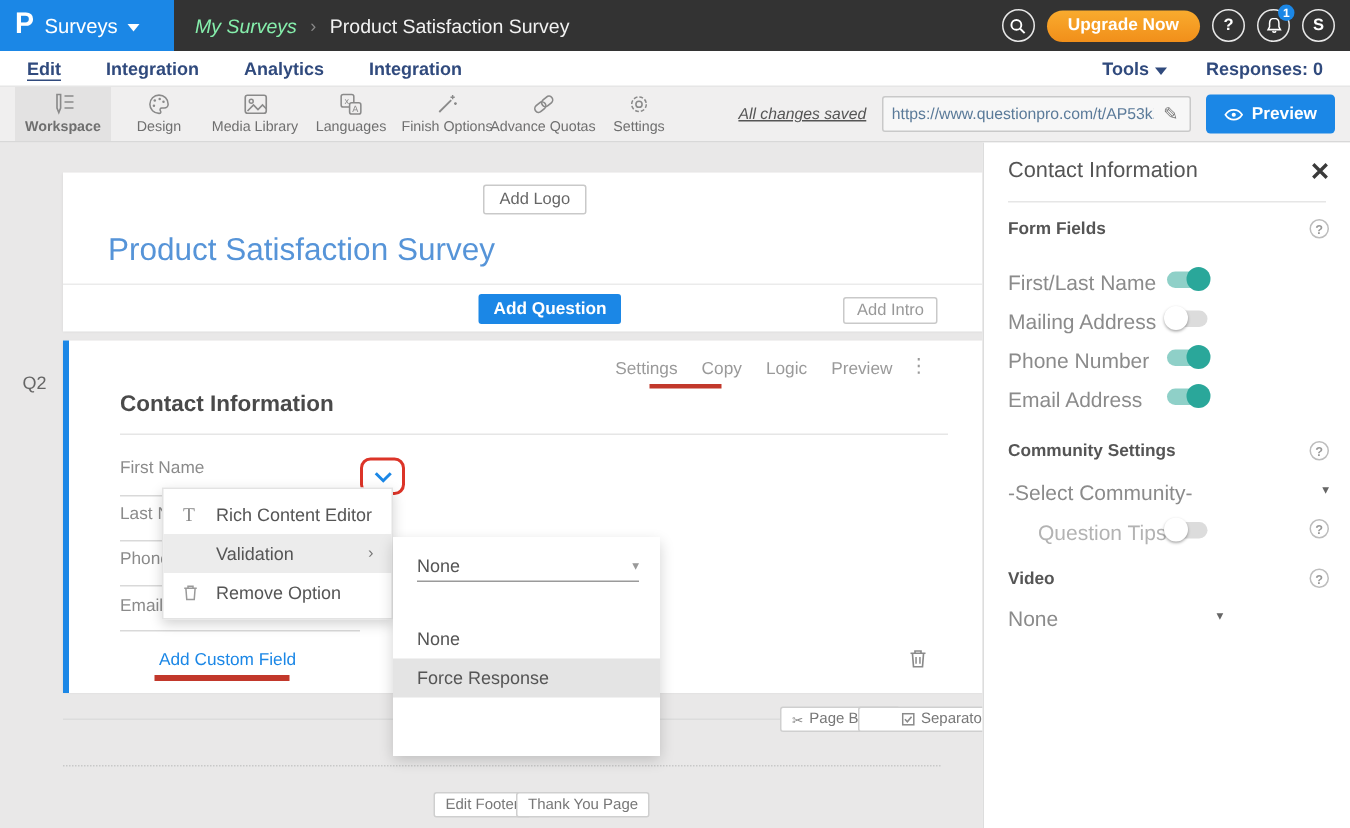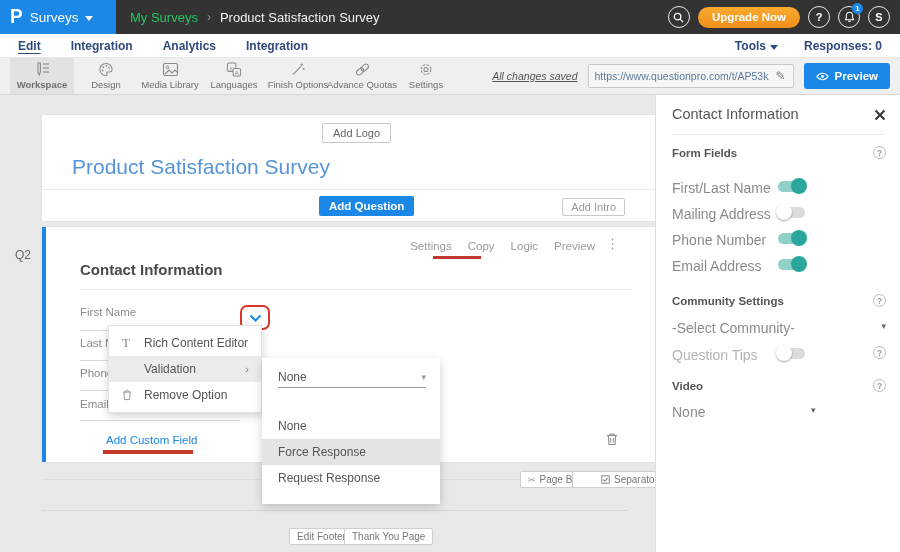--- a/index.html
+++ b/index.html
@@ -6,21 +6,21 @@
   body { font-family:"Liberation Sans", sans-serif; background:#fff; }
   .screen { position:relative; width:900px; height:552px; overflow:hidden; background:#e9e8e8; font-family:"Liberation Sans", sans-serif; }
 
   
   .topbar { position:absolute; top:0; left:0; width:900px; height:34px; background:#333333; display:flex; align-items:center; }
   .logo-area { width:116px; height:34px; background:#1b87e6; display:flex; align-items:center; padding:0 10px; gap:7px; cursor:pointer; }
   .qp-logo { color:#fff; font-size:19px; font-weight:700; transform:scaleY(1.05); }
   .logo-area .prod { color:#fff; font-size:13.5px; }
   .caret-w { width:0; height:0; border-left:4px solid transparent; border-right:4px solid transparent; border-top:5px solid #fff; margin-top:2px; }
   .breadcrumb { display:flex; align-items:center; gap:9px; margin-left:14px; font-size:13px; }
-  .crumb-parent { color:#22c55e; }
+  .crumb-parent { color:#86efac;font-style:italic; }
   .crumb-sep { color:#8a8a8a; font-size:12px; }
   .crumb-current { color:#f2f2f2; }
   .topbar-right { margin-left:auto; display:flex; align-items:center; gap:8px; padding-right:10px; }
   .circle-btn { width:22px; height:22px; border:1.5px solid #e8e8e8; border-radius:50%; display:flex; align-items:center; justify-content:center; color:#fff; font-size:11px; font-weight:700; position:relative; cursor:pointer; }
   .upgrade-btn { background:linear-gradient(#f9ab2e,#f18f1a); border-radius:12px; padding:4px 14px 5px; color:#fff; font-size:11.5px; font-weight:700; cursor:pointer; }
   .badge { position:absolute; top:-4px; right:-4px; background:#1b87e6; color:#fff; font-size:8px; font-weight:700; width:11px; height:11px; border-radius:50%; display:flex; align-items:center; justify-content:center; }
 
   
   .tabbar { position:absolute; top:34px; left:0; width:900px; height:24px; background:#fff; display:flex; align-items:center; padding:0 18px; border-bottom:1px solid #e6e6e6; }
   .tab { font-size:12px; font-weight:700; color:#304a7d; margin-right:30px; cursor:pointer; }
@@ -91,21 +91,21 @@
   .sub-item { position:absolute; left:0; right:0; height:26px; display:flex; align-items:center; padding-left:16px; font-size:12px; color:#555; cursor:pointer; }
   .sub-item.hl { background:#e4e4e4; }
 
   
   .sidebar { position:absolute; top:95px; left:655px; width:245px; height:457px; background:#fff; border-left:1px solid #ddd; }
   .sb-title { position:absolute; left:16px; top:11px; font-size:14.5px; color:#555; }
   .sb-close { position:absolute; right:14px; top:12px; cursor:pointer; }
   .sb-divider { position:absolute; left:16px; right:16px; top:39px; border-top:1px solid #e6e6e6; }
   .sb-heading { position:absolute; left:16px; font-size:11.5px; font-weight:700; color:#555; }
   .sb-label { position:absolute; left:16px; font-size:14px; color:#8b8b8b;text-align:center; }
-  .sb-label.dim { color:#b3b3b3; }
+  .sb-label.dim { color:#b3b3b3;margin-left:20px; }
   .help-dot { position:absolute; right:14px; width:13px; height:13px; border:1.5px solid #bdbdbd; border-radius:50%; color:#9a9a9a; font-size:8.5px; font-weight:700; display:flex; align-items:center; justify-content:center; cursor:pointer; }
   .toggle { position:absolute; left:122px; width:27px; height:11px; border-radius:6px; cursor:pointer; }
   .toggle.on { background:#8fd0c8; }
   .toggle .knob { position:absolute; top:-3px; width:16px; height:16px; border-radius:50%; }
   .toggle.on .knob { right:-2px; background:#2aa79a; }
   .toggle.off { background:#dcdcdc; }
   .toggle.off .knob { left:-2px; background:#fff; box-shadow:0 1px 2px rgba(0,0,0,.35); }
   .sb-select-caret { position:absolute; font-size:9px; color:#666; cursor:pointer; }
 </style>
 </head>
@@ -334,23 +334,20 @@
       <div class="sub-select">
         <span>None</span>
         <span class="field-caret">▾</span>
       </div>
       <div class="sub-item" style="top:55px">
           <span>None</span>
         </div>
       <div class="sub-item hl" style="top:81px">
           <span>Force Response</span>
         </div>
-      <div class="sub-item" style="top:107px">
-          <span>Request Response</span>
-        </div>
     </div>
   </div>
 
   <div class="sidebar">
     <div class="sb-title">Contact Information</div>
     <div class="sb-close">
       <svg width="12" height="12" viewBox="0 0 12 12">
           <path d="M1.5 1.5l9 9M10.5 1.5l-9 9" stroke="#3a3a3a" stroke-width="2.2"></path>
         </svg>
     </div>

